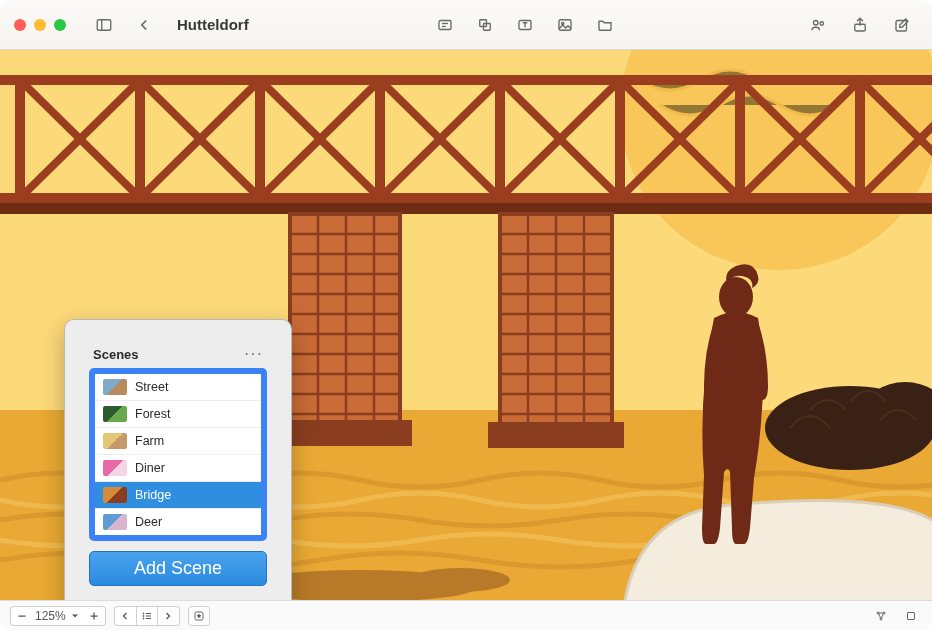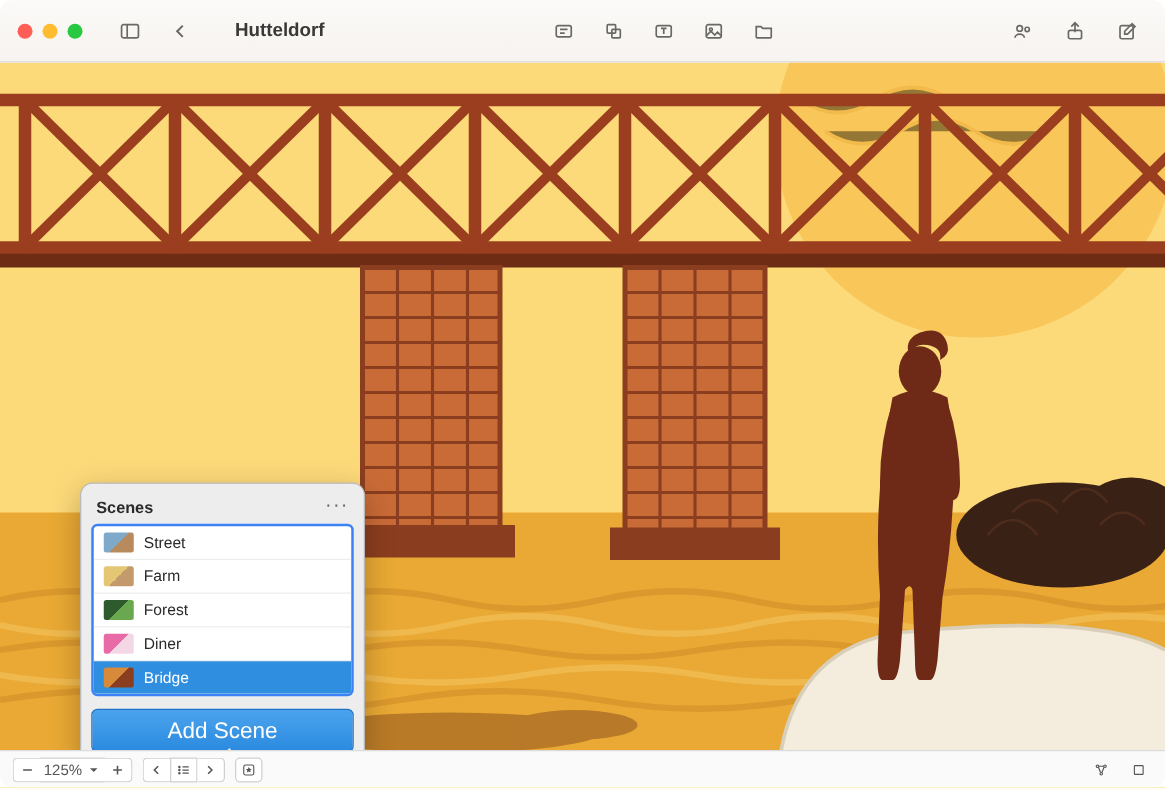--- a/index.html
+++ b/index.html
@@ -45,21 +45,21 @@
       justify-content: center;
       color: #6b6966;
       border-radius: 5px;
     }
     .tb-btn svg { width: 18px; height: 18px; }
     .tb-spacer { flex: 1; }
     .tb-title {
       font-size: 15px;
       font-weight: 600;
       color: #3b3937;
-      margin-left: 20px;
+      margin-left: 9px;
     }
     .tb-group-right {
       display: flex;
       gap: 10px;
     }
     
     
     .canvas {
       position: relative;
       width: 100%;
@@ -70,21 +70,21 @@
     
     .popover {
       position: absolute;
       left: 64px;
       bottom: -11px;
       width: 228px;
       background: #ededed;
       border: 1px solid #b9b9b9;
       border-radius: 10px;
       box-shadow: 0 8px 24px rgba(0,0,0,0.25);
-      padding: 8px;
+      padding: 24px;
       z-index: 10;
     }
     .popover::after {
       content: "";
       position: absolute;
       bottom: -9px;
       left: 110px;
       width: 16px;
       height: 16px;
       background: #ededed;
@@ -104,21 +104,21 @@
       color: #2a2a2a;
     }
     .popover-menu {
       color: #646464;
       font-size: 16px;
       line-height: 1;
       letter-spacing: 1px;
     }
     .scene-list {
       background: #fff;
-      border: 2px solid #3b82f6;
+      border: 6px solid #3b82f6;
       border-radius: 5px;
       overflow: hidden;
     }
     .scene-item {
       display: flex;
       align-items: center;
       gap: 8px;
       padding: 5px 8px;
       font-size: 12.5px;
       color: #2a2a2a;
@@ -410,35 +410,39 @@
     <div class="popover-header">
       <span class="popover-title">Scenes</span>
       <span class="popover-menu">···</span>
     </div>
     <div class="scene-list" id="scene-list">
         <div class="scene-item">
           <div class="scene-thumb" style="background: linear-gradient(135deg, rgb(126, 169, 201) 0%, rgb(126, 169, 201) 50%, rgb(184, 139, 94) 50%, rgb(184, 139, 94) 100%);"></div>
           <span>Street</span>
         </div>
         <div class="scene-item">
+          <div class="scene-thumb" style="background: linear-gradient(135deg, rgb(45, 91, 45) 0%, rgb(45, 91, 45) 50%, rgb(106, 168, 79) 50%, rgb(106, 168, 79) 100%);"></div>
+          <span>Forest</span>
+        </div>
+        <div class="scene-item">
           <div class="scene-thumb" style="background: linear-gradient(135deg, rgb(227, 199, 117) 0%, rgb(227, 199, 117) 50%, rgb(196, 154, 108) 50%, rgb(196, 154, 108) 100%);"></div>
           <span>Farm</span>
-        </div>
-        <div class="scene-item">
-          <div class="scene-thumb" style="background: linear-gradient(135deg, rgb(45, 91, 45) 0%, rgb(45, 91, 45) 50%, rgb(106, 168, 79) 50%, rgb(106, 168, 79) 100%);"></div>
-          <span>Forest</span>
         </div>
         <div class="scene-item">
           <div class="scene-thumb" style="background: linear-gradient(135deg, rgb(232, 106, 166) 0%, rgb(232, 106, 166) 50%, rgb(244, 215, 229) 50%, rgb(244, 215, 229) 100%);"></div>
           <span>Diner</span>
         </div>
         <div class="scene-item selected">
           <div class="scene-thumb" style="background: linear-gradient(135deg, rgb(215, 138, 58) 0%, rgb(215, 138, 58) 50%, rgb(139, 62, 31) 50%, rgb(139, 62, 31) 100%);"></div>
           <span>Bridge</span>
         </div>
+        <div class="scene-item">
+          <div class="scene-thumb" style="background: linear-gradient(135deg, rgb(95, 155, 214) 0%, rgb(95, 155, 214) 50%, rgb(216, 181, 208) 50%, rgb(216, 181, 208) 100%);"></div>
+          <span>Deer</span>
+        </div>
       </div>
     <div class="add-scene-btn">Add Scene</div>
   </div>
 </div>
 
 <div class="bottombar">
   <div class="zoom-group">
     <div class="bb-btn bb-seg-l">
       <svg viewBox="0 0 24 24" stroke="currentColor" stroke-width="2.5">
           <line x1="5" y1="12" x2="19" y2="12"></line>

